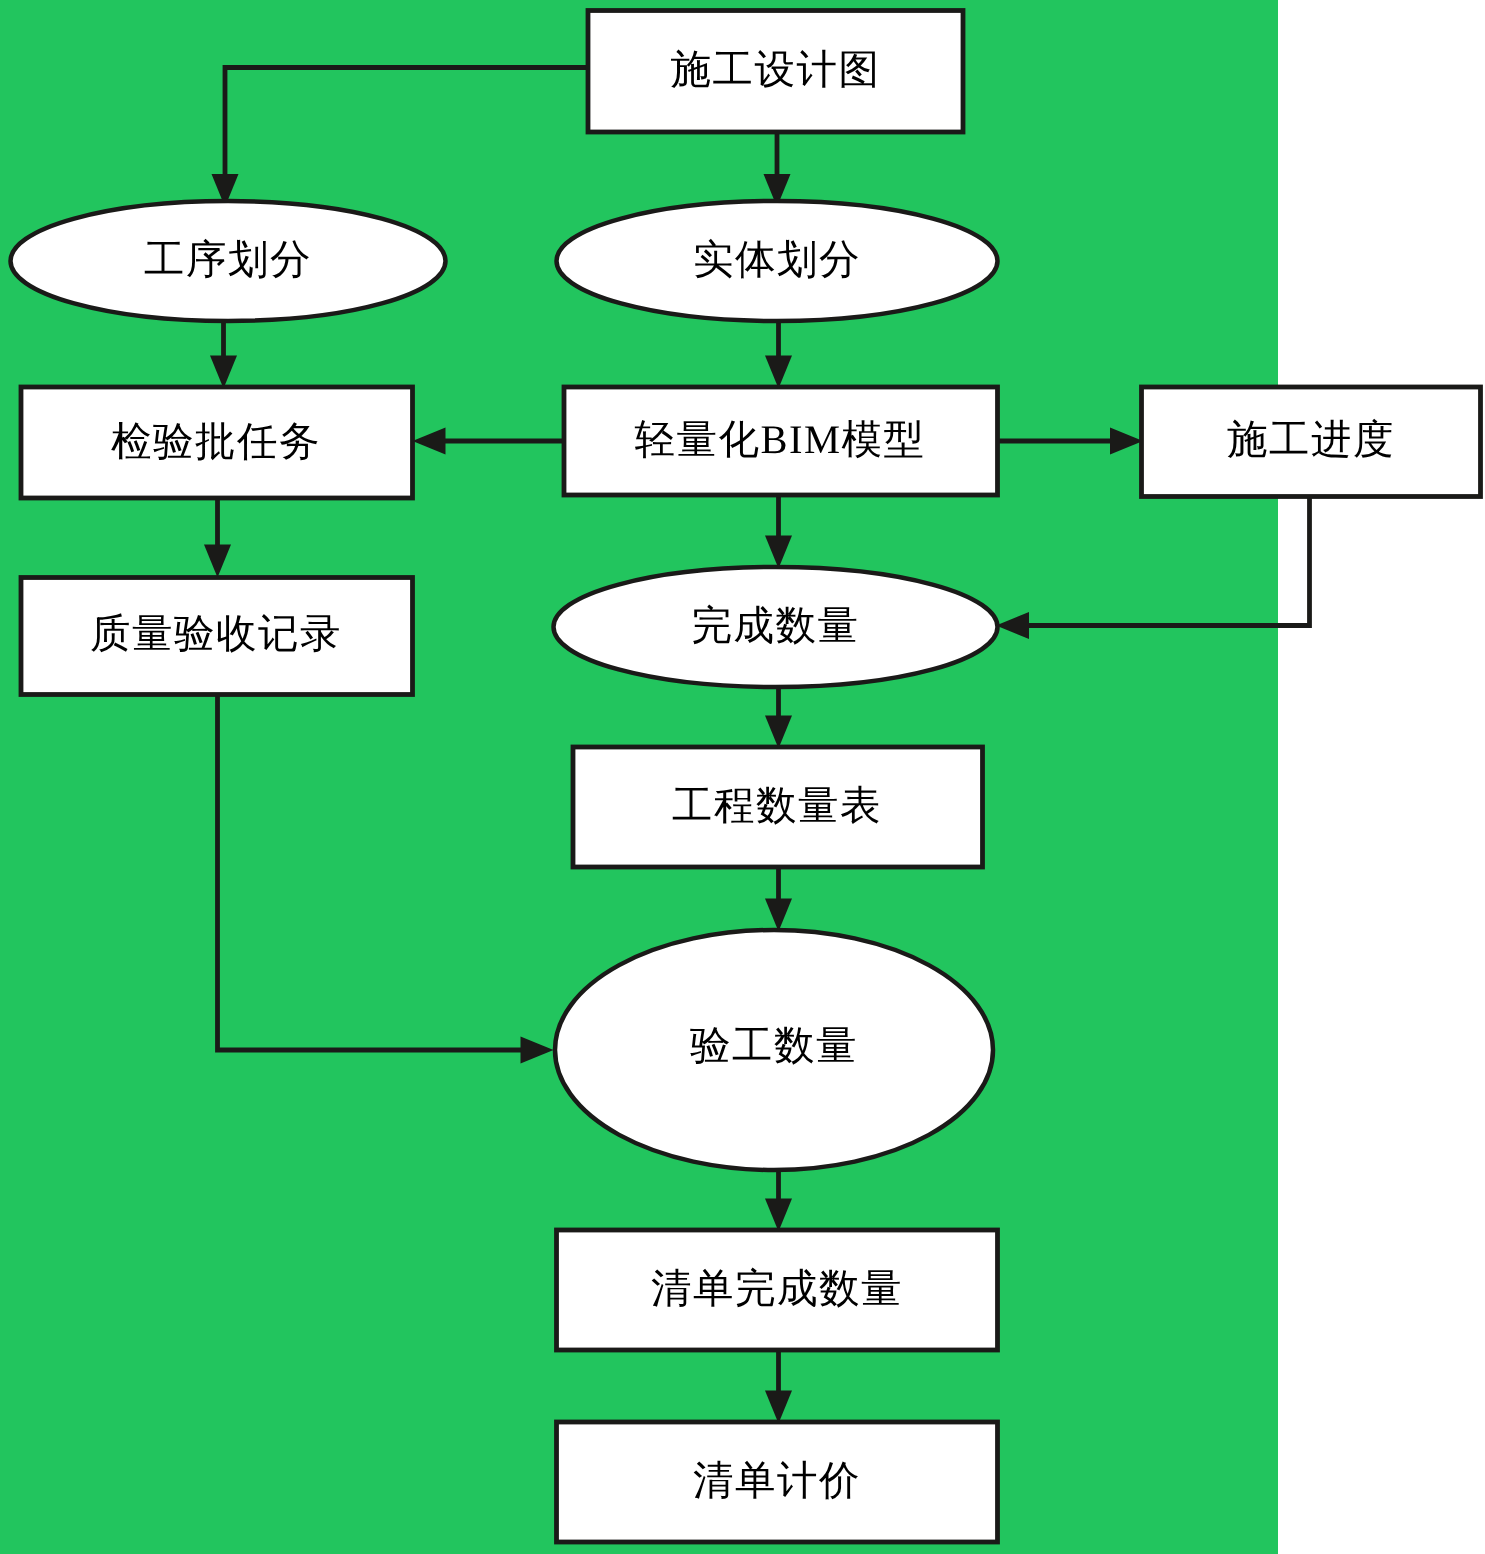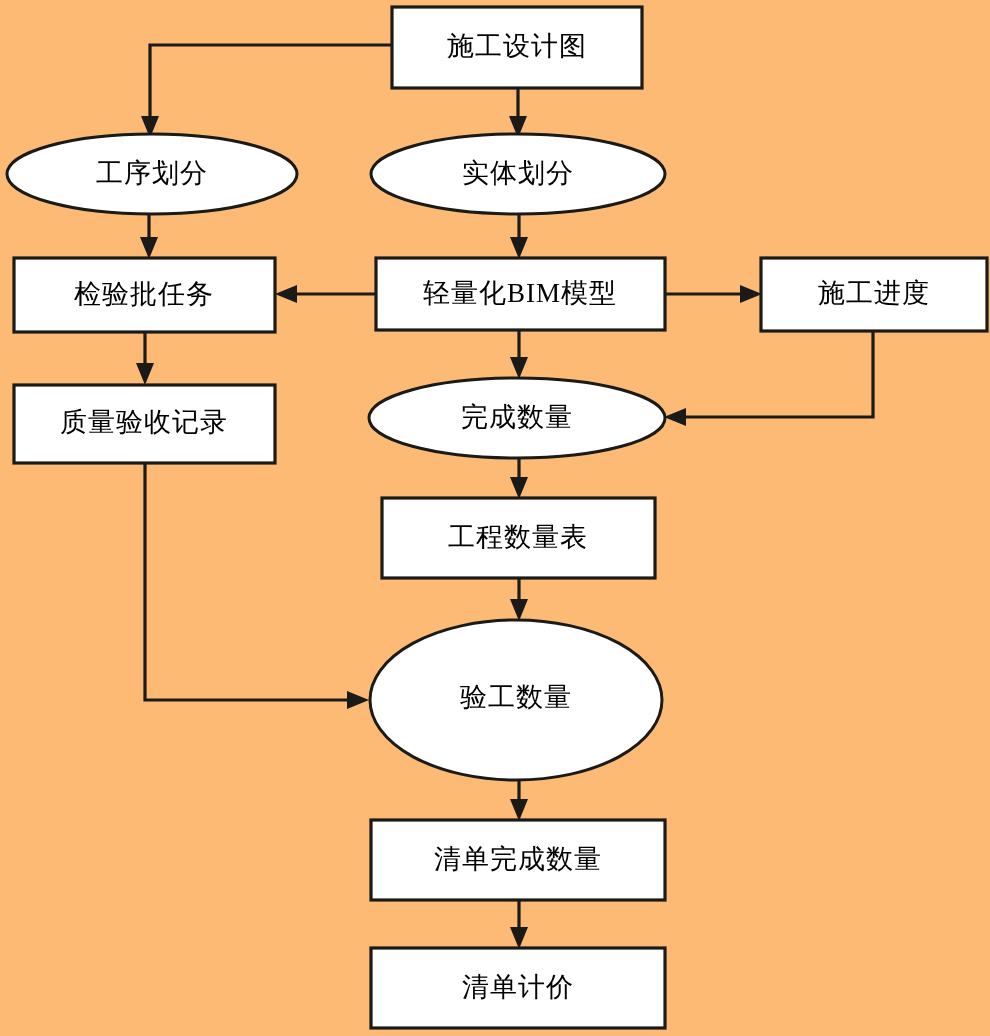--- a/index.html
+++ b/index.html
@@ -8,23 +8,23 @@
     background: #ffffff;
   }
   body {
     width: 990px;
     height: 1036px;
     overflow: hidden;
     font-family: "Liberation Serif", "DejaVu Serif", serif;
   }
   #flowchart-root {
     position: relative;
-    width: 990px;
+    width: 852px;
     height: 1036px;
-    background: #fdba74;
+    background: #22c55e;
   }
   svg.chart-canvas {
     position: absolute;
     left: 0;
     top: 0;
     width: 990px;
     height: 1036px;
     display: block;
   }
   .node-shape {

